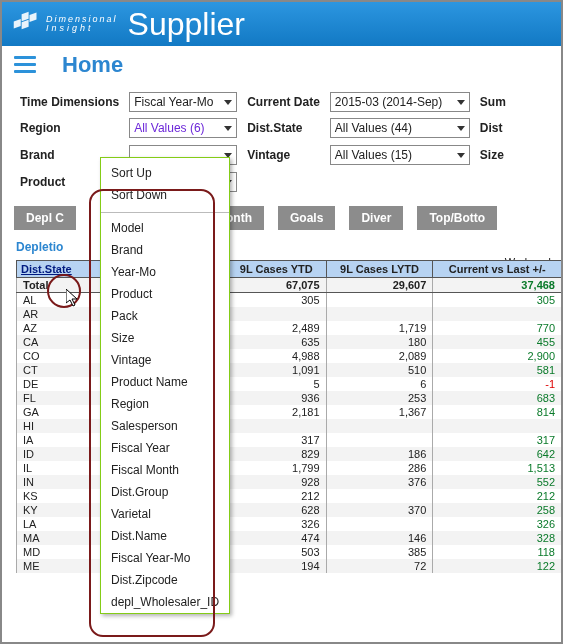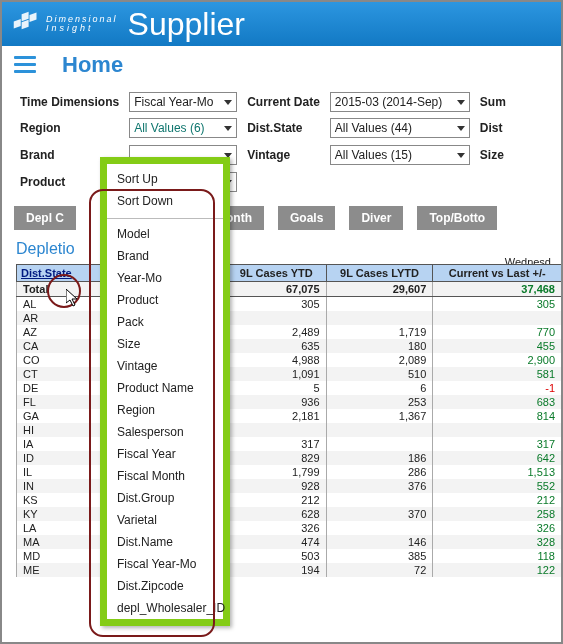--- a/index.html
+++ b/index.html
@@ -16,36 +16,36 @@
   .home { color: #2c86d0; font-size: 22px; font-weight: bold; margin-left: 26px; font-family: "Segoe UI", Arial, sans-serif;}
   .filters { padding: 6px 12px 4px 12px; font-size: 12px; }
   .filters table td { padding: 2px 4px; vertical-align: middle; }
   .filters .label { font-weight: bold; white-space: nowrap; }
   .dd { border: 1px solid #888; background: #fff; height: 20px; font-size: 12px; padding: 1px 18px 1px 4px; position: relative; white-space: nowrap; display:inline-flex; align-items:center;}
   .dd::after { content: ""; position: absolute; right: 4px; top: 7px; border-left: 4px solid transparent; border-right: 4px solid transparent; border-top: 5px solid #333; }
   .dd-narrow { width: 108px; }
   .dd-empty { width: 108px; }
   .tabs { display: flex; padding: 6px 12px 0 12px; gap: 14px; }
   .tab { background: #8c8c8c; color: #fff; padding: 5px 12px; font-size: 12px; font-weight: bold; white-space: nowrap; }
-  .section-head { color: #2c86d0; font-weight: normal; font-size: 16px; padding: 10px 0 6px 14px; }
+  .section-head { color: #2c86d0; font-weight: bold; font-size: 12px; padding: 10px 0 6px 14px; }
   .datestamp { position: absolute; right: 10px; top: 254px; font-size: 11px; }
   .grid-zone { padding: 0 0 0 14px; position: relative; }
   table.grid { border-collapse: collapse; width: 546px; font-size: 11px; }
   table.grid th { background: #b7d3f2; border: 1px solid #555; padding: 2px 4px; font-weight: bold; text-align: center; }
   table.grid th:first-child { text-align:left; }
   table.grid th a { color: #001a80; text-decoration: underline; }
   table.grid td { border-left: 1px solid #aaa; border-right: 1px solid #aaa; padding: 1px 6px; text-align: right; }
   table.grid td:first-child { text-align: left; width: 210px; }
   table.grid tr.total td { font-weight: bold; border-bottom: 1px solid #555; }
   table.grid tr:nth-child(even) td { background:#fff; }
   table.grid tr:nth-child(odd) td { background:#f3f3f3; }
   .pos { color: #0a7a2a; }
   .neg { color: #d00; }
   
-  .ctx { position: absolute; left: 98px; top: 155px; width: 130px; background: #fff; border: 7px solid #84cc16; box-shadow: 2px 2px 4px rgba(0,0,0,0.3); z-index: 50; font-size: 12px;}
+  .ctx { position: absolute; left: 98px; top: 155px; width: 130px; background: #fff; border: 1px solid #84cc16; box-shadow: 2px 2px 4px rgba(0,0,0,0.3); z-index: 50; font-size: 12px;}
   .ctx .sortbox { padding: 4px 0; }
   .ctx .item { padding: 4px 10px; cursor: pointer; white-space: nowrap; }
   .ctx .divider { border-top: 1px solid #bbb; margin: 2px 0 4px 0;}
   .highlight-ellipse { position:absolute; left: 87px; top: 187px; width: 126px; height: 448px; border: 2px solid #7a1a1a; border-radius: 14px; pointer-events: none; z-index: 60;}
   .circle-mark { position: absolute; left: 45px; top: 272px; width: 34px; height: 34px; border: 2px solid #7a1a1a; border-radius: 50%; pointer-events:none; z-index: 60;}
   .cursor { position:absolute; left:64px; top:287px; z-index:70; pointer-events:none;}
 </style>
 </head>
 <body>
 
@@ -85,21 +85,21 @@
               <span>Fiscal Year-Mo</span>
             </div></td>
       <td class="label">Current Date</td>
       <td><div class="dd" style="width:140px">
               <span>2015-03 (2014-Sep)</span>
             </div></td>
       <td class="label">Sum</td>
     </tr>
     <tr>
       <td class="label">Region</td>
-      <td><div class="dd dd-narrow" style="color:#0f766e">
+      <td><div class="dd dd-narrow" style="color:#6d28d9">
               <span>All Values (6)</span>
             </div></td>
       <td class="label">Dist.State</td>
       <td><div class="dd" style="width:140px">
               <span>All Values (44)</span>
             </div></td>
       <td class="label">Dist</td>
     </tr>
     <tr>
       <td class="label">Brand</td>

